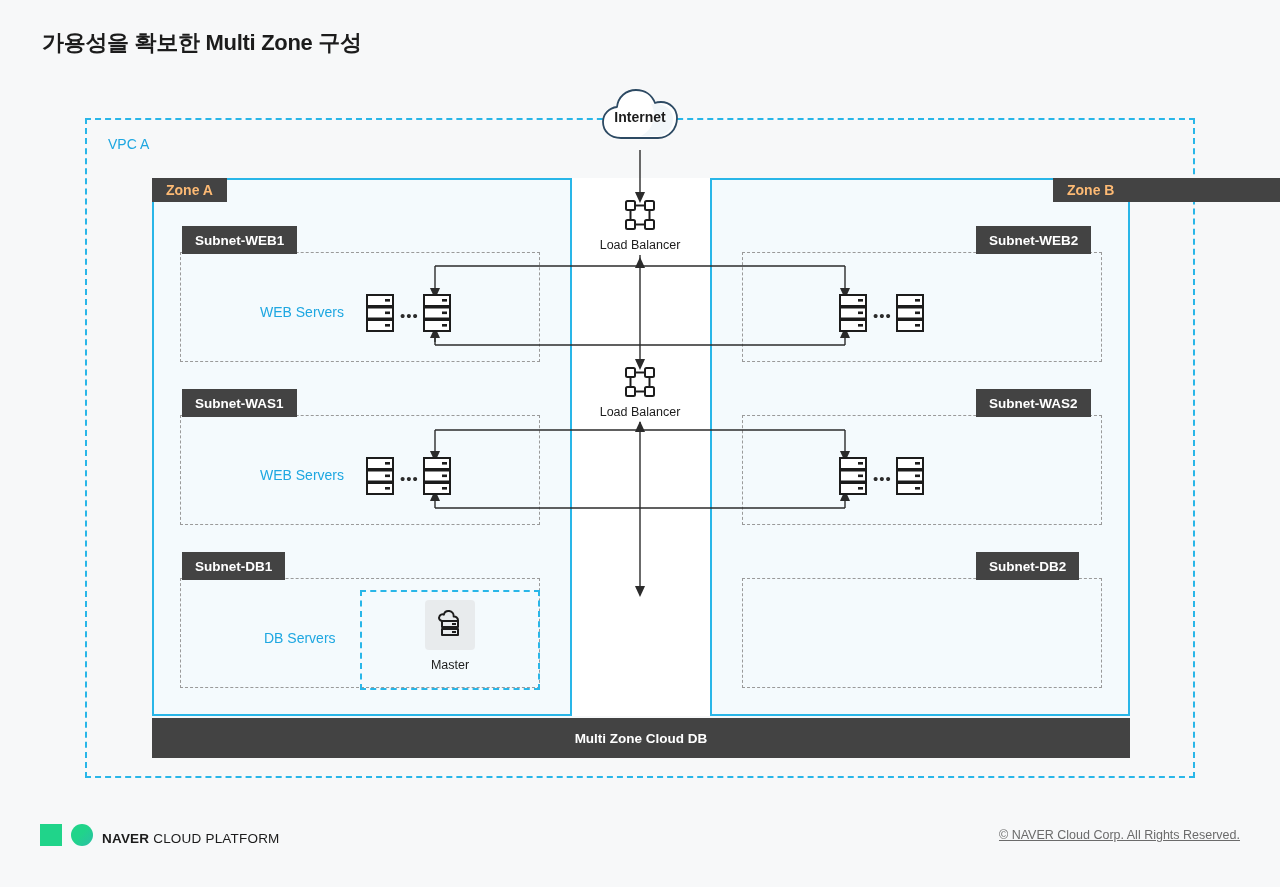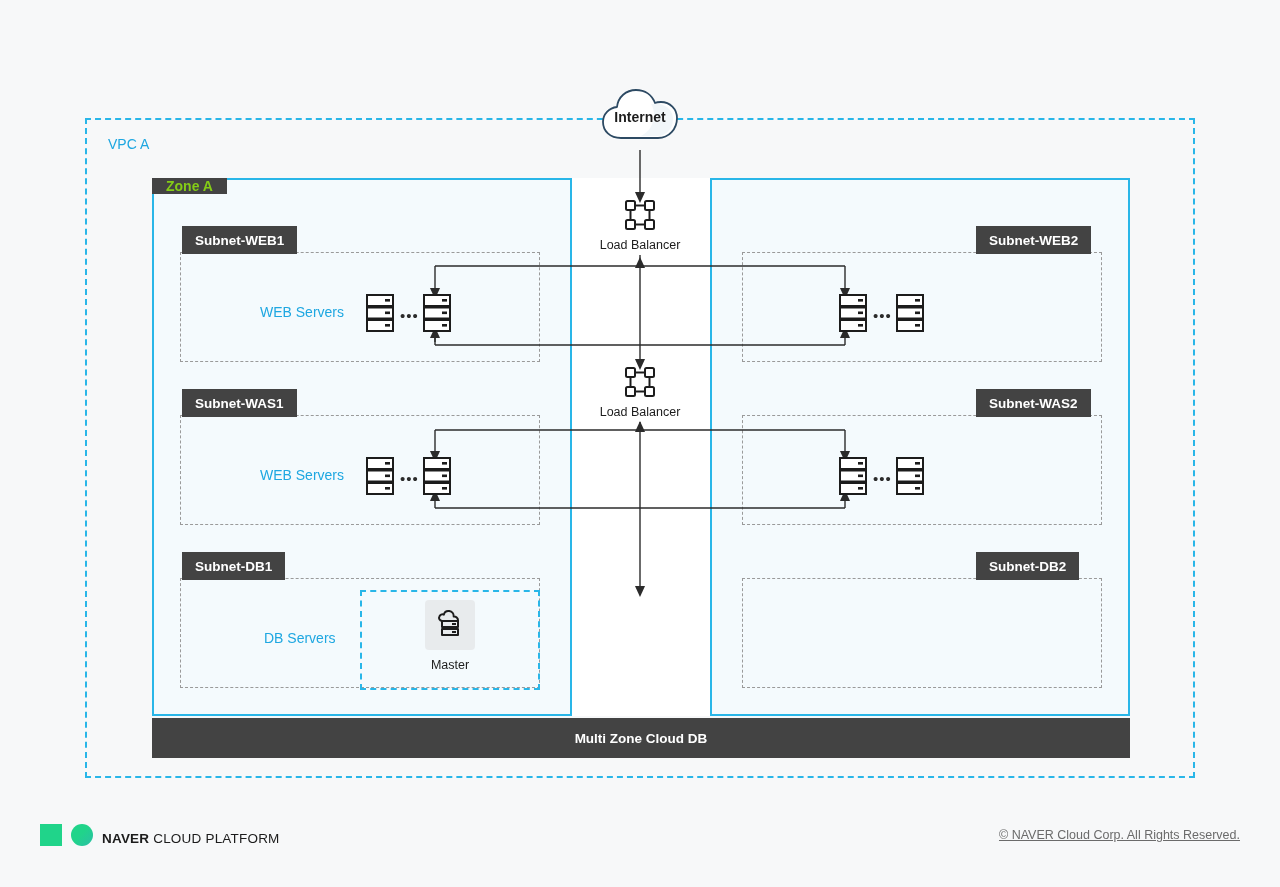--- a/index.html
+++ b/index.html
@@ -42,22 +42,22 @@
 
   
   .zone {
     position: absolute;
     border: 2px solid #29b6e8;
     background: #f4fafd;
   }
   #zone-a { left: 152px; top: 178px; width: 420px; height: 538px; }
   #zone-b { left: 710px; top: 178px; width: 420px; height: 538px; }
   .zone-badge {
-    position: absolute; top: -2px; height: 16px;
-    background: #434343; color: #84cc16;
+    position: absolute; top: -2px; height: 24px;
+    background: #434343; color: #fdba74;
     font-size: 14px; font-weight: 700;
     display: flex; align-items: center; padding: 0 14px;
     z-index: 5;
   }
   #zone-a-badge { left: 0px; }
   #zone-b-badge { right: 0px; }
 
   
   .mid-col {
     position: absolute; left: 572px; top: 178px;
@@ -154,30 +154,32 @@
   }
 
   svg.conn { position: absolute; left: 0; top: 0; width: 1280px; height: 887px;
              pointer-events: none; }
 </style>
 </head>
 <body>
 
 <div id="root">
 
+  <div class="page-title">가용성을 확보한 Multi Zone 구성</div>
 
   <div class="vpc-box"></div>
   <div class="vpc-label">VPC A</div>
 
   <div class="mid-col"></div>
 
   <div class="zone" id="zone-a"></div>
   <div class="zone-badge" id="zone-a-badge" style="left:152px;top:178px;">Zone A</div>
 
   <div class="zone" id="zone-b"></div>
+  <div class="zone-badge" id="zone-b-badge" style="left:1053px;top:178px;">Zone B</div>
 
   <div class="subnet" id="sn-web1"></div>
   <div class="subnet" id="sn-was1"></div>
   <div class="subnet" id="sn-db1"></div>
   <div class="subnet" id="sn-web2"></div>
   <div class="subnet" id="sn-was2"></div>
   <div class="subnet" id="sn-db2"></div>
 
   <div class="subnet-badge" id="bd-web1">Subnet-WEB1</div>
   <div class="subnet-badge" id="bd-was1">Subnet-WAS1</div>

